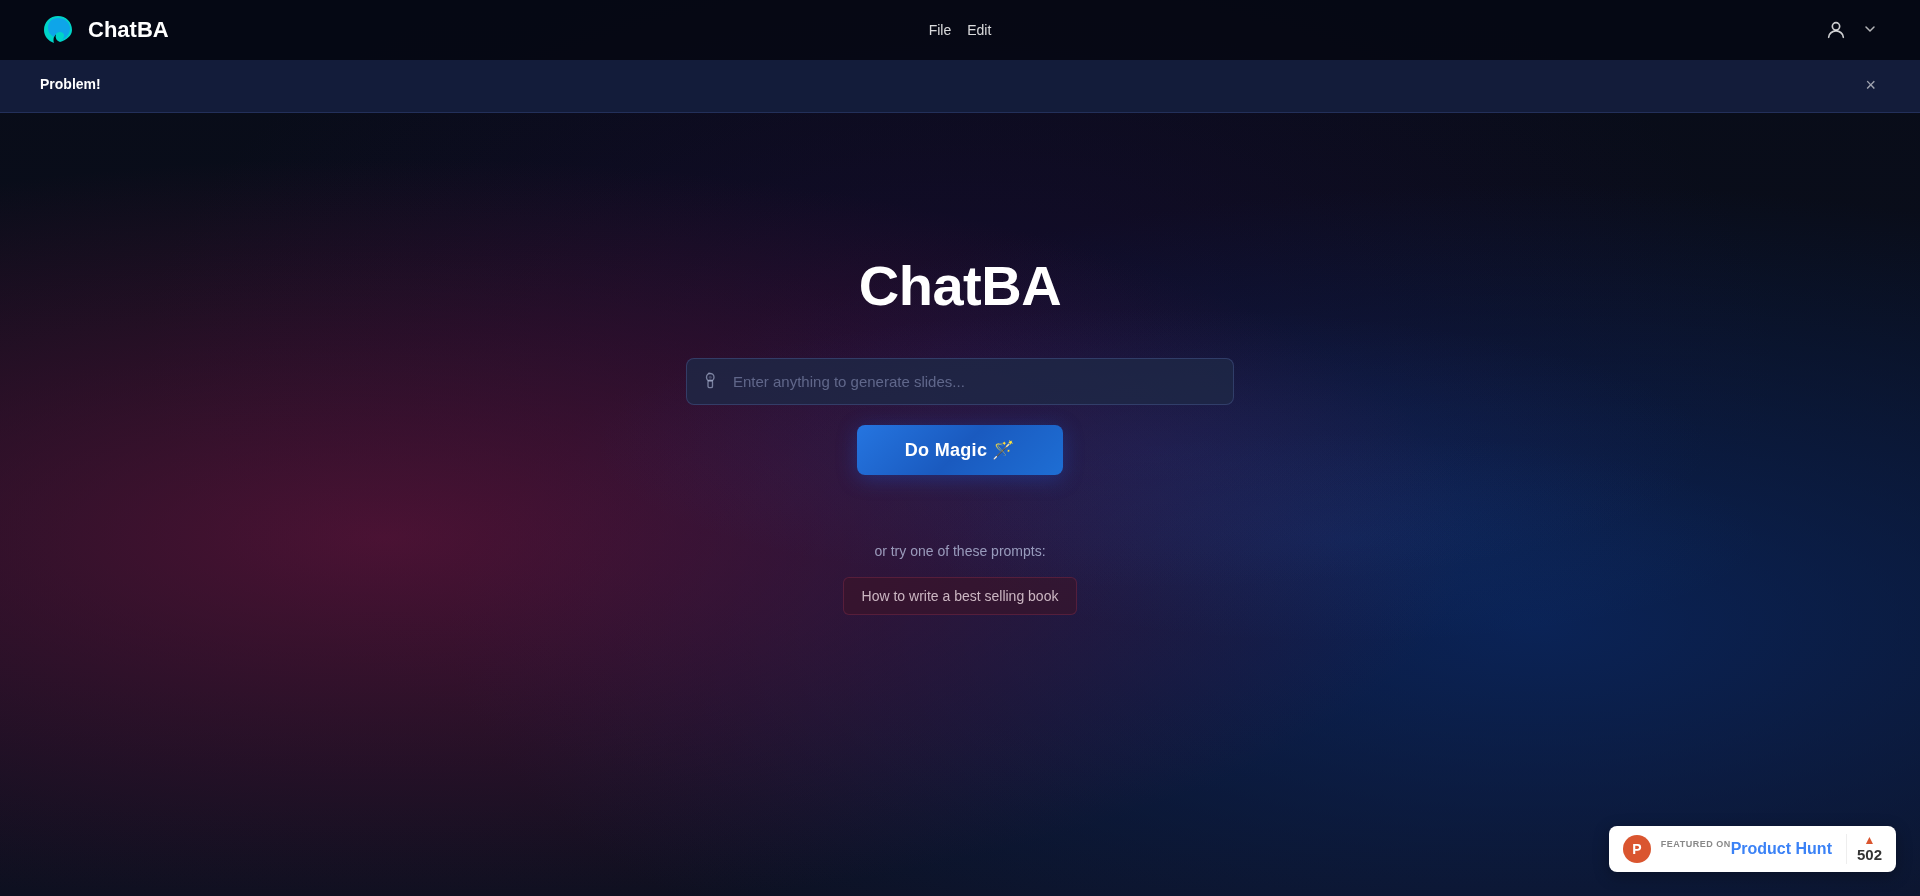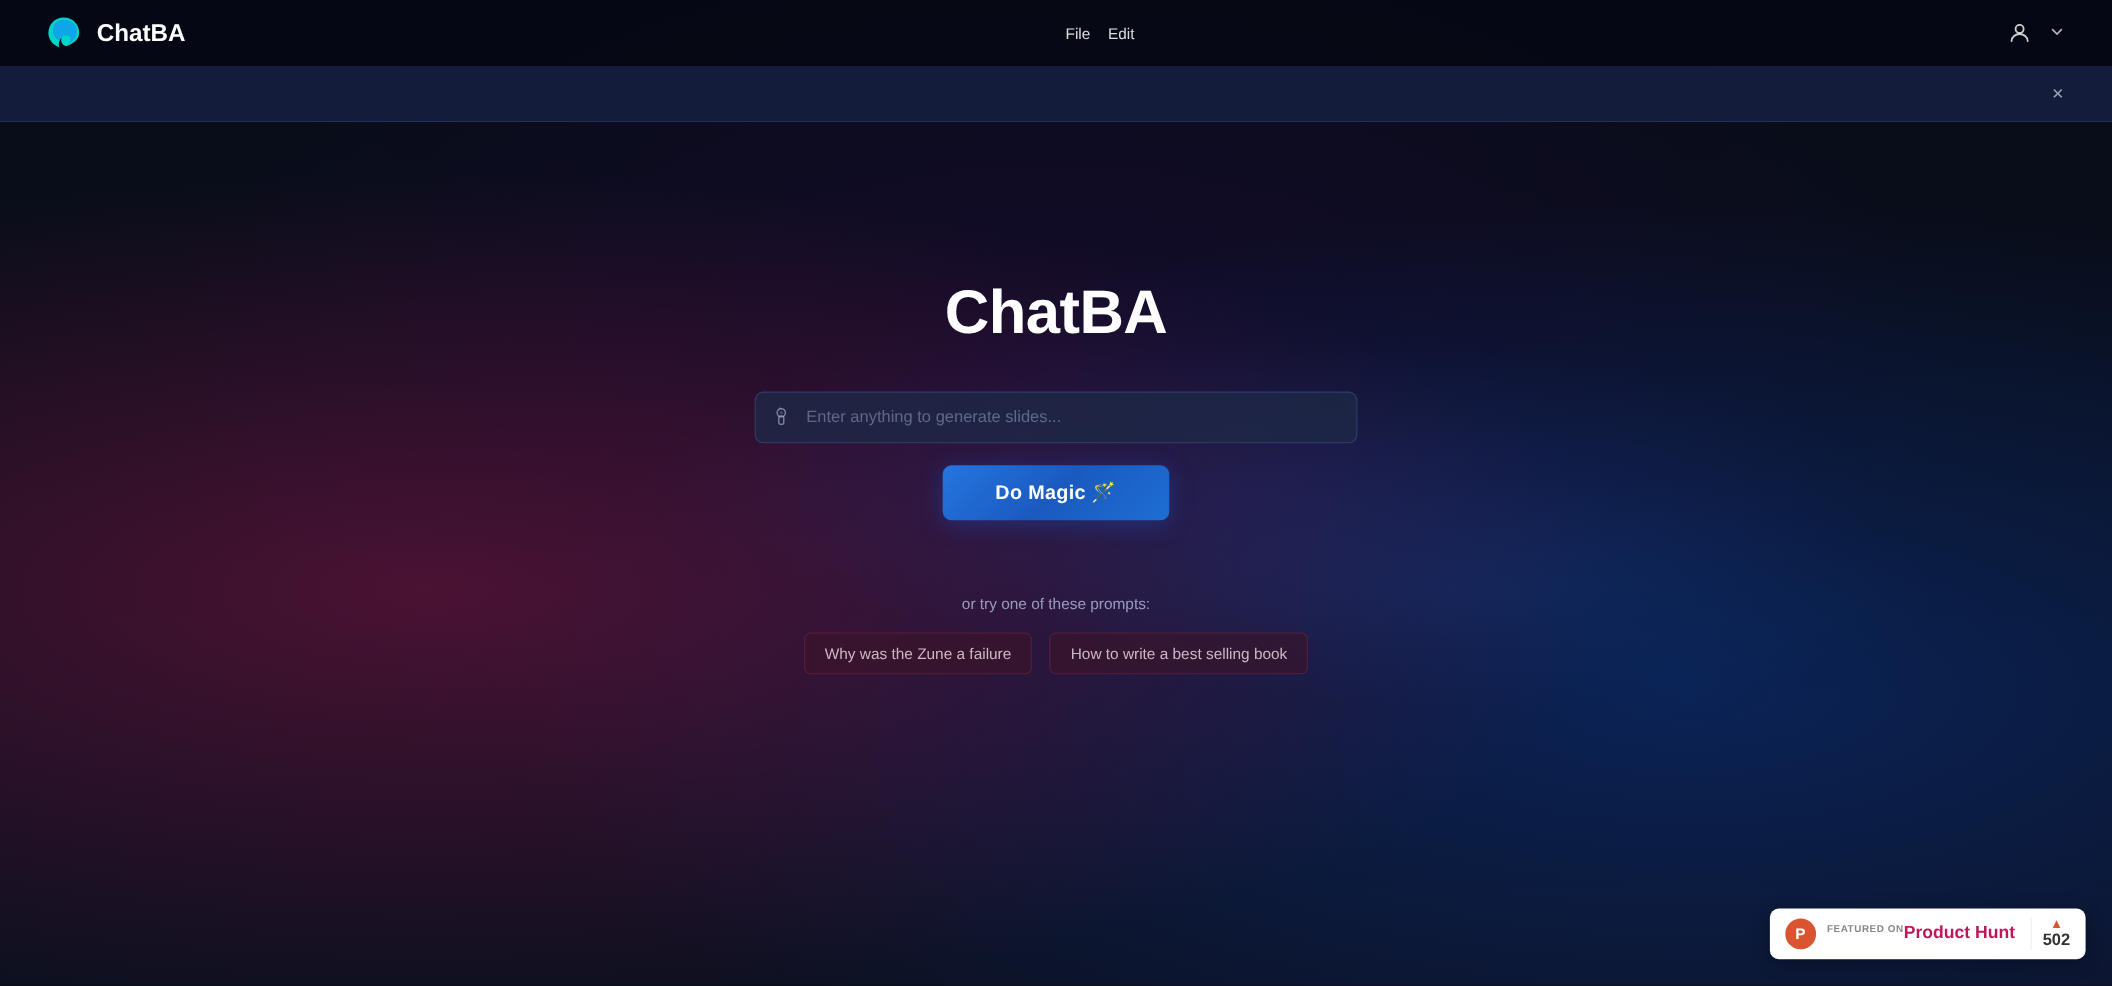--- a/index.html
+++ b/index.html
@@ -63,21 +63,20 @@
       font-size: 22px;
       font-weight: 600;
     }
 
     .navbar-menu {
       position: absolute;
       left: 50%;
       transform: translateX(-50%);
       display: flex;
       gap: 16px;
-      margin-left: 40px;
     }
 
     .nav-item {
       color: rgba(255,255,255,0.85);
       font-size: 14px;
       cursor: pointer;
     }
 
     .navbar-right {
       display: flex;
@@ -285,21 +284,21 @@
       font-size: 9px;
       color: #888;
       text-transform: uppercase;
       letter-spacing: 0.5px;
       font-weight: 600;
     }
 
     .ph-name {
       font-size: 16px;
       font-weight: 700;
-      color: #be185d;
+      color: #3b82f6;
       line-height: 1.2;
     }
 
     .ph-votes {
       display: flex;
       flex-direction: column;
       align-items: center;
       border-left: 1px solid #eee;
       padding-left: 10px;
       margin-left: 4px;
@@ -348,20 +347,21 @@
     <button class="chevron-btn">
       <svg width="12" height="12" viewBox="0 0 12 12" fill="none">
         <path d="M2 4 L6 8 L10 4" stroke="rgba(255,255,255,0.7)" stroke-width="1.5" stroke-linecap="round"></path>
       </svg>
     </button>
   </div>
 </nav>
 
 <div class="alert-banner">
   <div class="alert-content">
+    <div class="alert-title">Problem!</div>
   </div>
   <button class="alert-close">×</button>
 </div>
 
 <main class="main-content">
   <h1 class="page-heading">ChatBA</h1>
 
   <div class="search-container">
     <span class="search-icon-wrap">
       <svg width="18" height="18" viewBox="0 0 24 24" fill="none" stroke="currentColor" stroke-width="1.8" stroke-linecap="round" stroke-linejoin="round">
@@ -372,21 +372,20 @@
       </svg>
     </span>
     <input type="text" class="search-input" placeholder="Enter anything to generate slides..." style="">
   </div>
 
   <button class="magic-button">Do Magic 🪄</button>
 
   <p class="or-text">or try one of these prompts:</p>
 
   <div class="prompt-pills">
-    <button class="prompt-pill">Why was the Zune a failure</button>
     <button class="prompt-pill">How to write a best selling book</button>
   </div>
 </main>
 
 <a class="product-hunt-badge" href="#">
   <div class="ph-logo">P</div>
   <div class="ph-text-block">
     <span class="ph-featured-label">FEATURED ON</span>
     <span class="ph-name">Product Hunt</span>
   </div>

